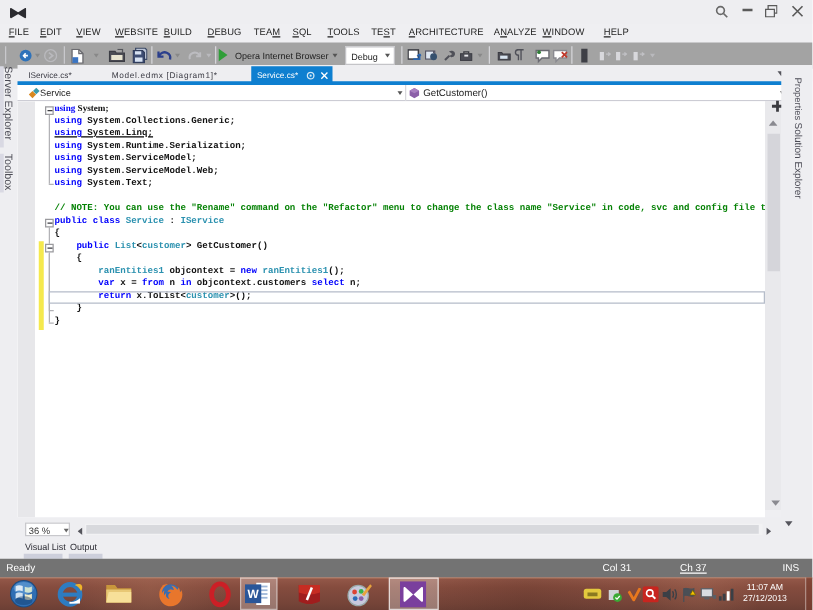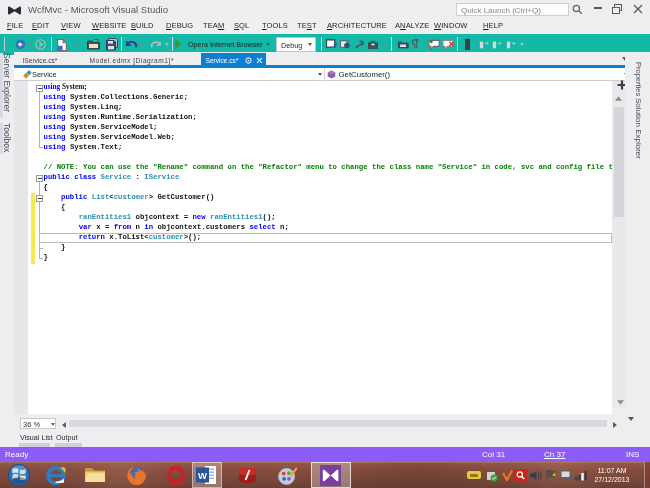--- a/index.html
+++ b/index.html
@@ -14,24 +14,20 @@
   .vtext { transform:rotate(90deg); transform-origin:left top; font-size:8px; color:#4b4b55; letter-spacing:0.3px; white-space:nowrap; }
 </style>
 </head>
 <body>
 
 <div class="abs" style="left:0;top:0;width:650px;height:19px;background:#eeeef1;">
   <svg class="abs" style="left:8px;top:3.5px" width="13" height="13" viewBox="0 0 16 16">
     <path d="M1.5 3.2 L9.5 8 L1.5 12.8 C0.6 13.3 0 12.6 0 11.8 L0 4.2 C0 3.4 0.6 2.7 1.5 3.2 Z" fill="#2b2b30"></path>
     <path d="M14.5 3.2 L6.5 8 L14.5 12.8 C15.4 13.3 16 12.6 16 11.8 L16 4.2 C16 3.4 15.4 2.7 14.5 3.2 Z" fill="#2b2b30"></path>
   </svg>
-  <div class="abs" style="left:28px;top:3.5px;font-size:9.6px;color:#565659;">WcfMvc - Microsoft Visual Studio</div>
-  <div class="abs" style="left:456px;top:3px;width:113px;height:13px;background:#fcfcfc;border:1px solid #cfcfd4;">
-    <div class="abs" style="left:4px;top:2px;font-size:8px;color:#8a8a8a;">Quick Launch (Ctrl+Q)</div>
-  </div>
   <svg class="abs" style="left:572px;top:4px" width="11" height="11" viewBox="0 0 11 11">
       <circle cx="4.4" cy="4.4" r="3.1" fill="none" stroke="#6a6a6a" stroke-width="1.3"></circle>
       <line x1="6.8" y1="6.8" x2="9.8" y2="9.8" stroke="#6a6a6a" stroke-width="1.4"></line>
     </svg>
   <div class="abs" style="left:594px;top:7px;width:8px;height:2px;background:#5a5a5a;"></div>
   <svg class="abs" style="left:612px;top:4px" width="10" height="10" viewBox="0 0 10 10">
       <rect x="2.5" y="0.5" width="7" height="6" fill="none" stroke="#5a5a5a" stroke-width="1"></rect>
       <rect x="0.5" y="3.5" width="7" height="6" fill="#efeff2" stroke="#5a5a5a" stroke-width="1"></rect>
     </svg>
   <svg class="abs" style="left:633px;top:4px" width="10" height="10" viewBox="0 0 10 10">
@@ -49,21 +45,21 @@
   <span style="position:absolute;left:203px">TEA<u>M</u></span>
   <span style="position:absolute;left:234px"><u>S</u>QL</span>
   <span style="position:absolute;left:262px"><u>T</u>OOLS</span>
   <span style="position:absolute;left:297px">TE<u>S</u>T</span>
   <span style="position:absolute;left:327px"><u>A</u>RCHITECTURE</span>
   <span style="position:absolute;left:395px">A<u>N</u>ALYZE</span>
   <span style="position:absolute;left:434px"><u>W</u>INDOW</span>
   <span style="position:absolute;left:483px"><u>H</u>ELP</span>
 </div>
 
-<div class="abs" id="toolbar" style="left:0;top:34px;width:650px;height:21px;background:#14b8a6;">
+<div class="abs" id="toolbar" style="left:0;top:34px;width:650px;height:21px;background:#a3a3a3;">
   <div class="abs" style="left:4px;top:3px;width:1px;height:14px;background:#c8c8cc;"></div>
 
   <svg class="abs" style="left:15px;top:5px" width="11" height="11" viewBox="0 0 12 12">
       <circle cx="6" cy="6" r="5.2" fill="#2e72ba"></circle>
       <path d="M8 6 L4.4 6 M6 4 L4.2 6 L6 8" stroke="#fff" stroke-width="1.4" fill="none"></path>
     </svg>
   <div class="abs" style="left:28px;top:9px;border-left:2.5px solid transparent;border-right:2.5px solid transparent;border-top:3px solid #888;"></div>
 
   <svg class="abs" style="left:35px;top:5px" width="11" height="11" viewBox="0 0 12 12">
       <circle cx="6" cy="6" r="5.2" fill="none" stroke="#b9b9bd" stroke-width="1.2"></circle>
@@ -216,21 +212,21 @@
   <div class="abs" style="left:24.5px;top:11px;width:1px;height:55px;background:#b2b2b6;"></div>
   <div class="abs" style="left:24.5px;top:66px;width:4px;height:1px;background:#b2b2b6;"></div>
   <div class="abs" style="left:24.5px;top:100px;width:1px;height:77px;background:#b2b2b6;"></div>
   <div class="abs" style="left:24.5px;top:177px;width:4px;height:1px;background:#b2b2b6;"></div>
   <div class="abs" style="left:24.5px;top:122px;width:1px;height:45px;background:#b2b2b6;"></div>
   <div class="abs" style="left:24.5px;top:167px;width:4px;height:1px;background:#b2b2b6;"></div>
 
   <div id="code">
       <div class="abs mono" style="left:29.6px;top:1px;height:10px;line-height:10px;font-size:7.3px;white-space:pre;font-family:Liberation Serif, serif;"><span class="kw">using</span><span class="pl"> System;</span></div>
       <div class="abs mono" style="left:29.6px;top:11px;height:10px;line-height:10px;font-size:7.3px;white-space:pre;"><span class="kw">using</span><span class="pl"> System.Collections.Generic;</span></div>
-      <div class="abs mono" style="left:29.6px;top:21px;height:10px;line-height:10px;font-size:7.3px;white-space:pre;"><span class="kw">using</span><span class="pl"> System.Linq;</span></div>
+      <div class="abs mono" style="left:29.6px;top:21px;height:10px;line-height:10px;font-size:7.3px;white-space:pre;text-decoration:underline;"><span class="kw">using</span><span class="pl"> System.Linq;</span></div>
       <div class="abs mono" style="left:29.6px;top:31px;height:10px;line-height:10px;font-size:7.3px;white-space:pre;"><span class="kw">using</span><span class="pl"> System.Runtime.Serialization;</span></div>
       <div class="abs mono" style="left:29.6px;top:41px;height:10px;line-height:10px;font-size:7.3px;white-space:pre;"><span class="kw">using</span><span class="pl"> System.ServiceModel;</span></div>
       <div class="abs mono" style="left:29.6px;top:51px;height:10px;line-height:10px;font-size:7.3px;white-space:pre;"><span class="kw">using</span><span class="pl"> System.ServiceModel.Web;</span></div>
       <div class="abs mono" style="left:29.6px;top:61px;height:10px;line-height:10px;font-size:7.3px;white-space:pre;"><span class="kw">using</span><span class="pl"> System.Text;</span></div>
       <div class="abs mono" style="left:29.6px;top:71px;height:10px;line-height:10px;font-size:7.3px;white-space:pre;"></div>
       <div class="abs mono" style="left:29.6px;top:81px;height:10px;line-height:10px;font-size:7.3px;white-space:pre;"><span class="cm">// NOTE: You can use the "Rename" command on the "Refactor" menu to change the class name "Service" in code, svc and config file together.</span></div>
       <div class="abs mono" style="left:29.6px;top:91px;height:10px;line-height:10px;font-size:7.3px;white-space:pre;"><span class="kw">public class </span><span class="ty">Service</span><span class="pl"> : </span><span class="ty">IService</span></div>
       <div class="abs mono" style="left:29.6px;top:101px;height:10px;line-height:10px;font-size:7.3px;white-space:pre;"><span class="pl">{</span></div>
       <div class="abs mono" style="left:29.6px;top:111px;height:10px;line-height:10px;font-size:7.3px;white-space:pre;"><span class="pl">    </span><span class="kw">public </span><span class="ty">List</span><span class="pl">&lt;</span><span class="ty">customer</span><span class="pl">&gt; GetCustomer()</span></div>
       <div class="abs mono" style="left:29.6px;top:121px;height:10px;line-height:10px;font-size:7.3px;white-space:pre;"><span class="pl">    {</span></div>
@@ -286,21 +282,21 @@
   <div class="abs" style="left:628px;top:3px;border-left:3px solid transparent;border-right:3px solid transparent;border-top:4px solid #55555c;"></div>
 </div>
 
 <div class="abs" style="left:0;top:430px;width:650px;height:17px;background:#eeeef1;">
   <div class="abs" style="left:20px;top:3px;font-size:7.2px;color:#2b2b33;">Visual List</div>
   <div class="abs" style="left:56px;top:3px;font-size:7.2px;color:#2b2b33;">Output</div>
   <div class="abs" style="left:19px;top:13px;width:31px;height:4px;background:#cdcfdb;"></div>
   <div class="abs" style="left:55px;top:13px;width:27px;height:4px;background:#cdcfdb;"></div>
 </div>
 
-<div class="abs" style="left:0;top:447px;width:650px;height:15px;background:#8b5cf6;">
+<div class="abs" style="left:0;top:447px;width:650px;height:15px;background:#737373;">
   <div class="abs" style="left:5px;top:3px;font-size:8px;color:#fff;">Ready</div>
   <div class="abs" style="left:424px;top:3px;font-size:8px;color:#fff;margin-top:40px;">Ln 16</div>
   <div class="abs" style="left:482px;top:3px;font-size:8px;color:#fff;">Col 31</div>
   <div class="abs" style="left:544px;top:3px;font-size:8px;color:#fff;text-decoration:underline;">Ch 37</div>
   <div class="abs" style="left:626px;top:3px;font-size:8px;color:#fff;">INS</div>
 </div>
 
 <div class="abs" id="taskbar" style="left:0;top:462px;width:650px;height:26px;background:radial-gradient(circle at 120px 10px, rgba(190,130,100,0.25), rgba(0,0,0,0) 60px),radial-gradient(circle at 420px 20px, rgba(60,30,20,0.18), rgba(0,0,0,0) 80px),radial-gradient(circle at 560px 8px, rgba(200,140,110,0.2), rgba(0,0,0,0) 50px),linear-gradient(180deg,#95594a 0%,#854c3e 30%,#7d483c 55%,#754438 80%,#6b3f35 100%);">
   <div class="abs" style="left:0;top:0;width:650px;height:1px;background:#b07a60;opacity:0.7;"></div>
 

